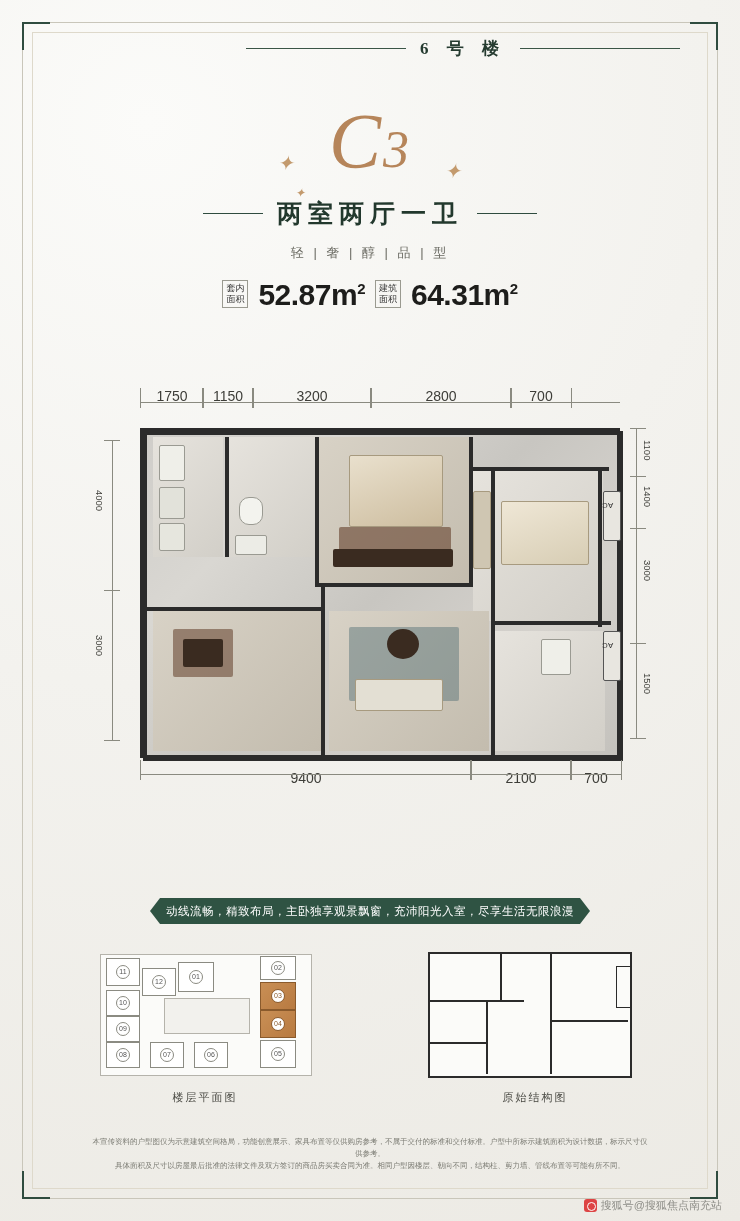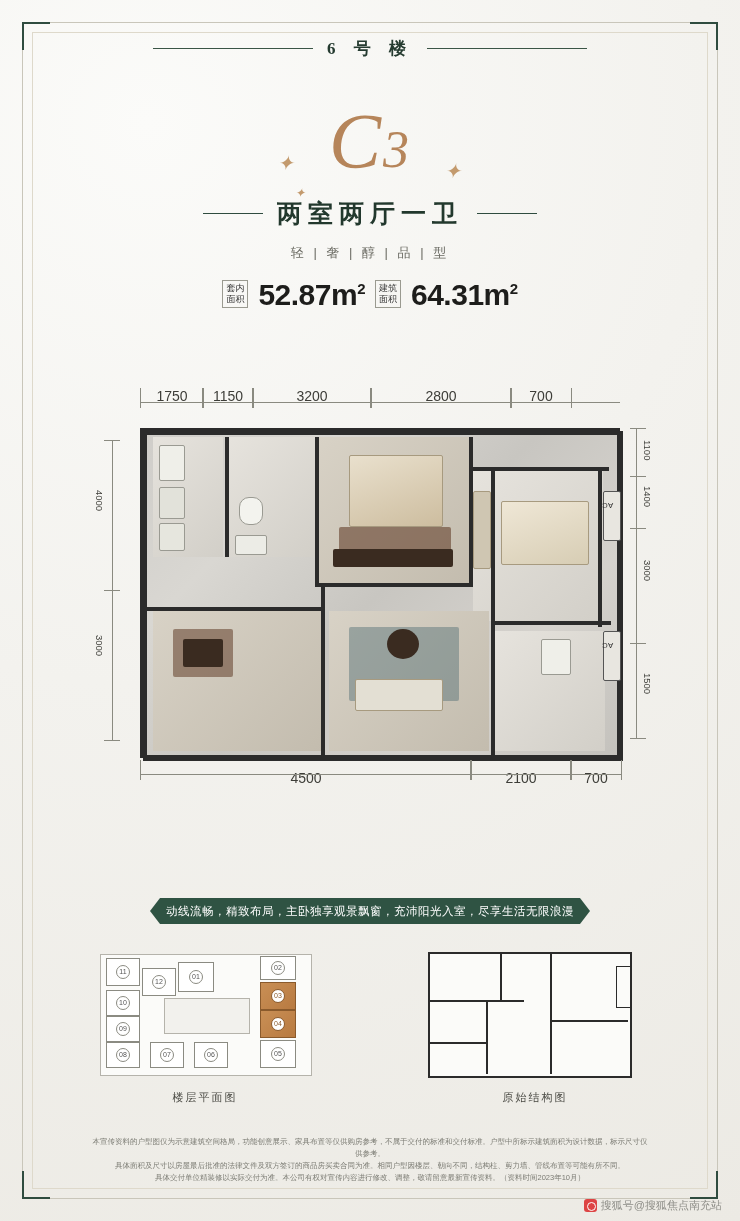--- a/index.html
+++ b/index.html
@@ -28,21 +28,21 @@
     position:absolute;width:26px;height:26px;border:2px solid #2f4c3f;
   }
   .corner.tl{left:22px;top:22px;border-right:none;border-bottom:none;}
   .corner.tr{right:22px;top:22px;border-left:none;border-bottom:none;}
   .corner.bl{left:22px;bottom:22px;border-right:none;border-top:none;}
   .corner.br{right:22px;bottom:22px;border-left:none;border-top:none;}
 
   
   .building-bar{
     position:absolute;left:0;right:0;top:32px;height:32px;
-    display:flex;align-items:center;justify-content:center;gap:14px;
+    display:flex;align-items:center;justify-content:flex-end;gap:14px;
   }
   .building-bar .rule{
     width:160px;height:1px;background:#3a5546;
   }
   .building-bar .rule.l{margin-left:60px;}
   .building-bar .rule.r{margin-right:60px;}
   .building-name{
     font-size:17px;letter-spacing:7px;color:#253b30;font-weight:600;
     font-family:"Liberation Serif",serif;
     white-space:nowrap;
@@ -313,21 +313,21 @@
         <div class="furn" style="left:460px;top:60px;width:16px;height:48px;border:1px solid #555;background:#e8e6e0;"></div>
         <div class="furn" style="left:460px;top:200px;width:16px;height:48px;border:1px solid #555;background:#e8e6e0;"></div>
         <div style="position:absolute;left:459px;top:70px;font-size:8px;color:#333;transform:rotate(180deg);">AC</div>
         <div style="position:absolute;left:459px;top:210px;font-size:8px;color:#333;transform:rotate(180deg);">AC</div>
       </div>
     </div>
 
     <div class="dim-bottom">
       <div class="hline" style="left:0;right:0;top:6px;"></div>
       <div class="dim-seg" style="left:0px;width:330px;top:-8px;">
-          <span class="dim-label" style="top:10px;">4500</span>
+          <span class="dim-label" style="top:10px;">9400</span>
         </div>
       <div class="dim-seg" style="left:330px;width:100px;top:-8px;">
           <span class="dim-label" style="top:10px;">2100</span>
         </div>
       <div class="dim-seg" style="left:430px;width:50px;top:-8px;">
           <span class="dim-label" style="top:10px;">700</span>
         </div>
     </div>
 
   </div>
@@ -391,21 +391,20 @@
         <div class="w" style="left:96px;top:50px;width:2px;height:74px;"></div>
         <div style="position:absolute;left:226px;top:16px;width:14px;height:40px;border:1px solid #2b2b2b;"></div>
       </div>
       <div class="dia-cap">原始结构图</div>
     </div>
   </div>
 
   <div class="disclaimer">
     <div>本宣传资料的户型图仅为示意建筑空间格局，功能创意展示、家具布置等仅供购房参考，不属于交付的标准和交付标准。户型中所标示建筑面积为设计数据，标示尺寸仅供参考。</div>
     <div>具体面积及尺寸以房屋最后批准的法律文件及双方签订的商品房买卖合同为准。相同户型因楼层、朝向不同，结构柱、剪力墙、管线布置等可能有所不同。</div>
-    <div>具体交付单位精装修以实际交付为准。本公司有权对宣传内容进行修改、调整，敬请留意最新宣传资料。（资料时间2023年10月）</div>
   </div>
 
   <div class="watermark">
     <span class="wm-badge"></span>
     <span>搜狐号@搜狐焦点南充站</span>
   </div>
 
 </div>
 
 </body></html>

